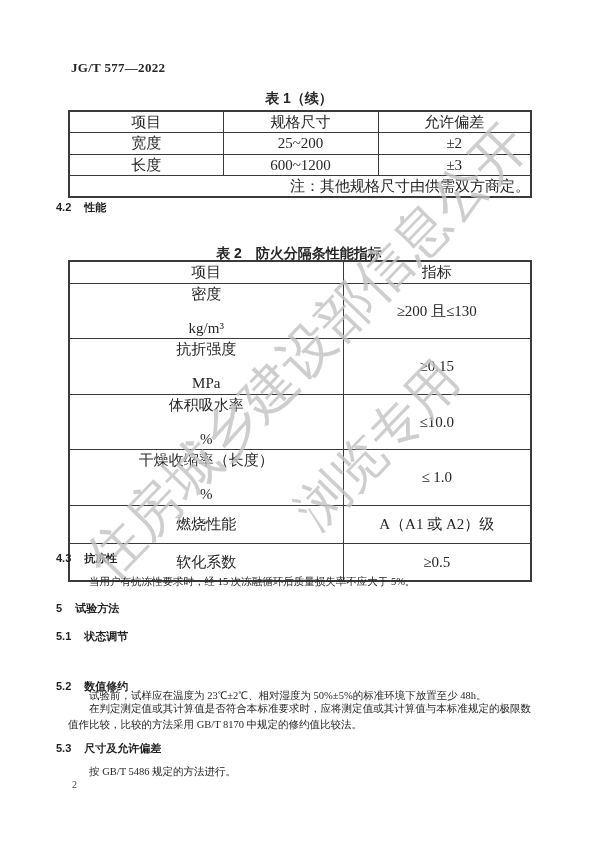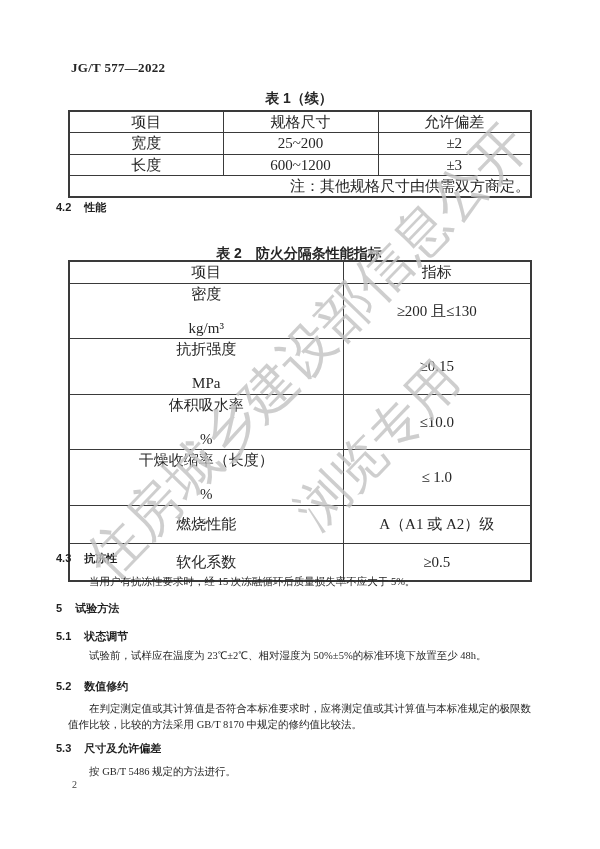--- a/index.html
+++ b/index.html
@@ -157,21 +157,21 @@
   </div>
   <div class="abs para" style="top:574px">当用户有抗冻性要求时，经 15 次冻融循环后质量损失率不应大于 5%。</div>
 
   <div class="abs sec-h" style="top:601px">
     <span class="num">5</span><span>试验方法</span>
   </div>
 
   <div class="abs sec-h" style="top:629px">
     <span class="num">5.1</span><span>状态调节</span>
   </div>
-  <div class="abs para" style="top:648px">试验前，试样应在温度为 23℃±2℃、相对湿度为 50%±5%的标准环境下放置至少 48h。</div>
+  <div class="abs para" style="top:688px">试验前，试样应在温度为 23℃±2℃、相对湿度为 50%±5%的标准环境下放置至少 48h。</div>
 
   <div class="abs sec-h" style="top:679px">
     <span class="num">5.2</span><span>数值修约</span>
   </div>
   <div class="abs para" style="top:701px">在判定测定值或其计算值是否符合本标准要求时，应将测定值或其计算值与本标准规定的极限数值作比较，比较的方法采用 GB/T 8170 中规定的修约值比较法。</div>
 
   <div class="abs sec-h" style="top:741px">
     <span class="num">5.3</span><span>尺寸及允许偏差</span>
   </div>
   <div class="abs para" style="top:764px">按 GB/T 5486 规定的方法进行。</div>

